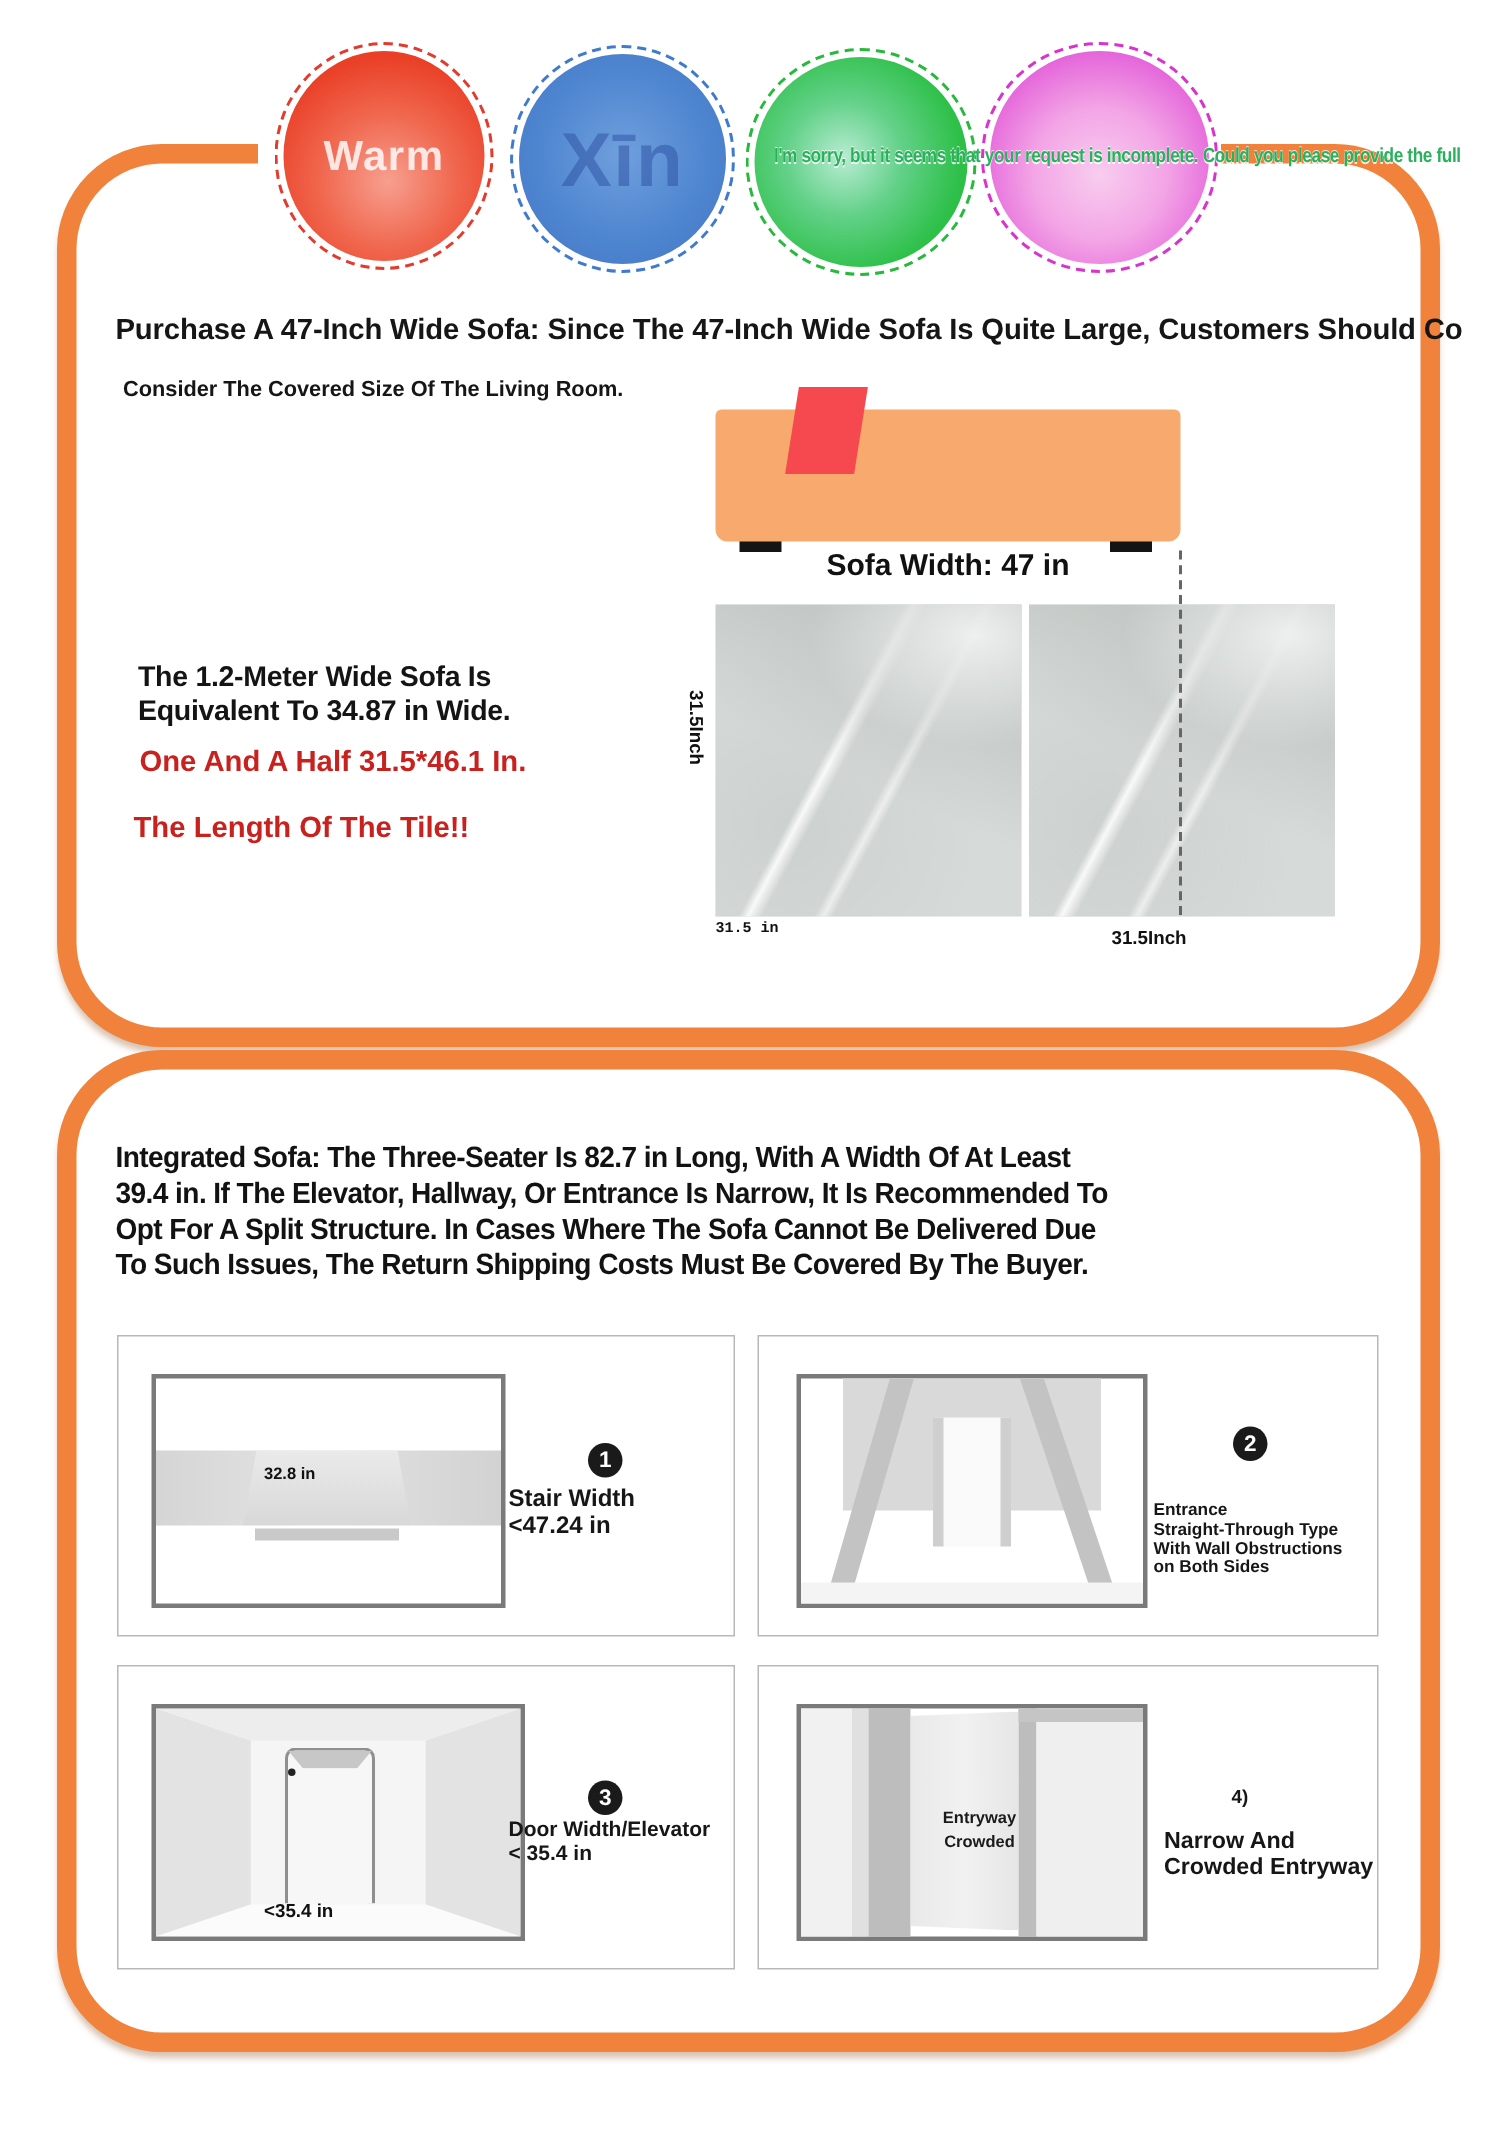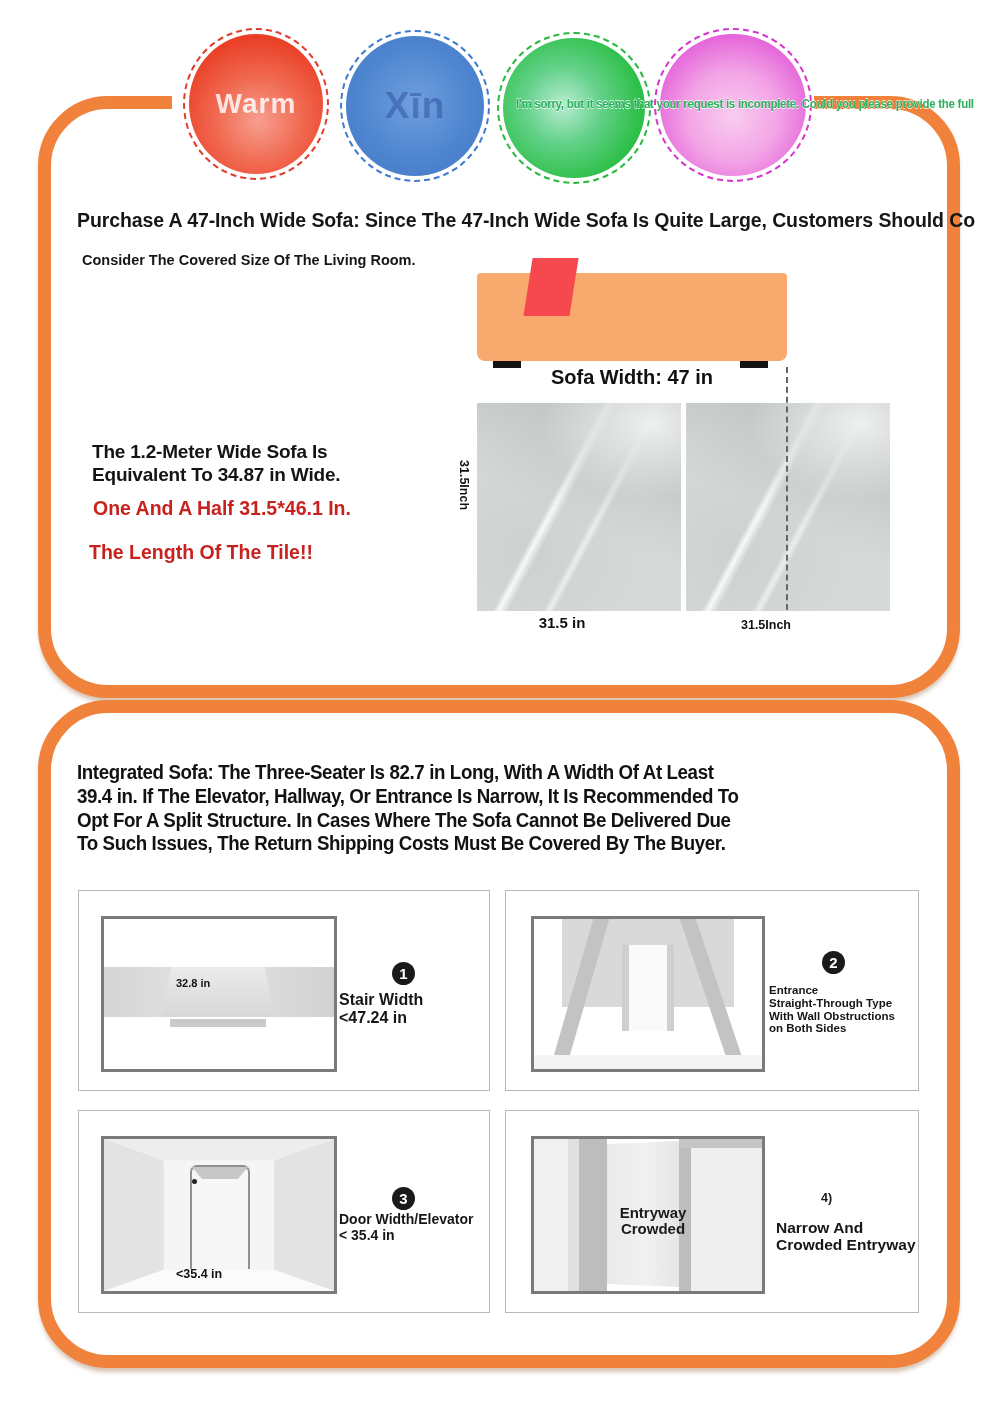--- a/index.html
+++ b/index.html
@@ -22,21 +22,21 @@
   .ring1{left:183px;top:28px;width:142px;height:148px;border-color:#E23B2E;}
   .fill1{background:radial-gradient(circle at 52% 62%,#F79F8F 0%,#F0684F 40%,#E94027 75%,#E23A20 100%);}
   .ring2{left:340px;top:30px;width:146px;height:148px;border-color:#3F7AD0;}
   .fill2{background:radial-gradient(circle at 50% 48%,#6F9FDD 0%,#4F86D0 55%,#4377C4 100%);}
   .ring3{left:497px;top:32px;width:150px;height:148px;border-color:#27B93C;}
   .fill3{background:radial-gradient(circle at 42% 48%,#B8ECD2 0%,#63D189 35%,#2FC04A 70%,#27B440 100%);}
   .ring4{left:654px;top:28px;width:154px;height:150px;border-color:#D833CC;}
   .fill4{background:radial-gradient(circle at 50% 58%,#F8CDEF 0%,#F3A5E6 40%,#E25BD8 80%,#D136C9 100%);}
   .blabel{position:absolute;inset:0;display:flex;align-items:center;justify-content:center;font-weight:700;}
   .blabel.warm{font-size:28px;color:rgba(255,255,255,.82);letter-spacing:1px;}
-  .blabel.xin{font-size:37px;color:rgba(43,77,160,.5);letter-spacing:1px;}
+  .blabel.xin{font-size:51px;color:rgba(43,77,160,.5);letter-spacing:1px;}
 
   .overlay-green{position:absolute;left:516px;top:96px;z-index:5;white-space:nowrap;
       font-size:13.5px;font-weight:700;color:#2BB05E;letter-spacing:-.3px;
       transform:scaleX(.85);transform-origin:0 0;
       text-shadow:0 1px 0 rgba(255,255,255,.85),0 -1px 0 rgba(255,255,255,.85);}
 
   
   .p1-title{left:77px;top:209px;font-size:19.5px;font-weight:700;color:#161616;
             white-space:nowrap;letter-spacing:-.1px;z-index:2;}
   .p1-subtitle{left:82px;top:252px;font-size:14.5px;font-weight:700;color:#161616;z-index:2;}
@@ -55,42 +55,42 @@
   .tile{top:403px;width:204px;height:208px;z-index:2;
     background:
       radial-gradient(ellipse 120% 80% at 85% 10%,rgba(240,242,241,.95) 0%,rgba(240,242,241,0) 45%),
       linear-gradient(205deg,rgba(165,172,169,.55) 4%,rgba(165,172,169,.3) 30%,rgba(165,172,169,0) 55%),
       linear-gradient(118deg,rgba(255,255,255,0) 40%,rgba(255,255,255,.85) 42%,rgba(255,255,255,0) 45%),
       linear-gradient(118deg,rgba(255,255,255,0) 56%,rgba(255,255,255,.6) 58%,rgba(255,255,255,0) 60%),
       radial-gradient(ellipse at 25% 72%,rgba(203,208,206,.85),rgba(203,208,206,0) 60%),
       #D6DAD8;}
   .tile-l{left:477px;} .tile-r{left:686px;}
   .tile-side{left:457px;top:460px;writing-mode:vertical-rl;font-size:12.5px;font-weight:700;color:#111;z-index:2;}
-  .tile-bl{left:477px;top:614px;width:170px;text-align:center;font-size:15px;font-weight:700;color:#111;z-index:2;}
+  .tile-bl{left:477px;top:614px;width:170px;font-size:10px;font-weight:700;color:#111;z-index:2;font-family:Liberation Mono, monospace;}
   .tile-br{left:686px;top:618px;width:160px;text-align:center;font-size:12.5px;font-weight:700;color:#111;z-index:2;}
 
   .note-black{left:92px;top:441px;font-size:19px;font-weight:700;color:#141414;
               line-height:22.5px;letter-spacing:-.2px;white-space:pre-line;z-index:2;}
   .note-red{font-size:19.5px;font-weight:700;color:#C8221F;white-space:nowrap;z-index:2;}
   .r1{left:93px;top:497px;} .r2{left:89px;top:541px;}
 
   
   .p2-para{left:77px;top:761px;font-size:19.5px;font-weight:700;color:#121212;
            line-height:23.8px;white-space:pre-line;letter-spacing:-.4px;
            transform:scaleX(.96);transform-origin:0 0;z-index:2;}
 
   .ibox{position:absolute;background:#fff;border:1px solid #B8B8B8;z-index:2;}
   .b1{left:78px;top:890px;width:410px;height:199px;}
   .b2{left:505px;top:890px;width:412px;height:199px;}
   .b3{left:78px;top:1110px;width:410px;height:201px;}
   .b4{left:505px;top:1110px;width:412px;height:201px;}
   .diag{position:absolute;border:3px solid #7A7A7A;background:#fff;box-sizing:content-box;}
   .d1{left:22px;top:25px;width:230px;height:150px;}
   .d2{left:25px;top:25px;width:228px;height:150px;}
-  .d3{left:22px;top:25px;width:230px;height:152px;background:#F5F5F5;}
+  .d3{left:22px;top:25px;width:230px;height:152px;background:#F5F5F5;padding-left:13px;}
   .d4{left:25px;top:25px;width:228px;height:152px;}
   .diag > div{position:absolute;}
 
   
   .band{left:0;top:48px;width:100%;height:50px;
         background:linear-gradient(90deg,#D5D5D5 0%,#DDDDDD 25%,#E2E2E2 50%,#DADADA 75%,#D2D2D2 100%);}
   .band-light{left:58px;top:48px;width:112px;height:50px;
         background:linear-gradient(180deg,#EAEAEA,#D8D8D8);
         clip-path:polygon(8% 0,92% 0,100% 100%,0 100%);}
   .step{left:66px;top:100px;width:96px;height:8px;background:#C9C9C9;}
@@ -102,21 +102,21 @@
   .cap1{left:260px;top:100px;font-size:16px;line-height:17.5px;}
 
   
   .bw{left:28px;top:0;width:172px;height:88px;background:#D9D9D9;}
   .open{left:88px;top:26px;width:52px;height:86px;background:#FAFAFA;box-sizing:border-box;
         border-left:7px solid #CFCFCF;border-right:7px solid #CFCFCF;}
   .stripL{inset:0;clip-path:polygon(26% 0,33% 0,14% 100%,7% 100%);background:#C3C3C3;}
   .stripR{inset:0;clip-path:polygon(64% 0,71% 0,93% 100%,86% 100%);background:#C3C3C3;}
   .floorW{left:0;bottom:0;width:100%;height:14px;background:#F4F4F4;}
   .bpos2{left:316px;top:60px;}
-  .cap2{left:263px;top:93px;font-size:11.5px;line-height:12.8px;}
+  .cap2{left:263px;top:110px;font-size:11.5px;line-height:12.8px;}
 
   
   .wallL{inset:0;clip-path:polygon(0 0,26% 14%,26% 86%,0 100%);background:#E3E3E3;}
   .wallR{inset:0;clip-path:polygon(74% 14%,100% 0,100% 100%,74% 86%);background:#E3E3E3;}
   .ceil{inset:0;clip-path:polygon(0 0,100% 0,74% 14%,26% 14%);background:#EDEDED;}
   .floor{inset:0;clip-path:polygon(26% 86%,74% 86%,100% 100%,0 100%);background:#FBFBFB;}
   .door{left:86px;top:26px;width:56px;height:102px;border:2px solid #8F8F8F;border-bottom:none;
         background:#F7F7F7;border-radius:7px 7px 0 0;}
   .door-header{left:0;top:0;width:100%;height:12px;background:#C7C7C7;
         clip-path:polygon(0 0,100% 0,82% 100%,18% 100%);}
@@ -128,21 +128,21 @@
   
   .slabL{left:0;top:0;width:34px;height:100%;background:#F1F1F1;}
   .slabLs{left:34px;top:0;width:11px;height:100%;background:#E0E0E0;}
   .gapD1{left:45px;top:0;width:28px;height:100%;background:#BDBDBD;}
   .slabM{left:73px;top:2px;width:72px;height:146px;
          background:linear-gradient(90deg,#E9E9E9,#F1F1F1 50%,#E6E6E6);
          clip-path:polygon(0 2%,100% 0,100% 100%,0 98%);}
   .gapD2{left:145px;top:0;width:12px;height:100%;background:#BDBDBD;}
   .slabR{left:157px;top:0;width:71px;height:100%;background:#EFEFEF;}
   .topStrip{left:145px;top:0;width:83px;height:9px;background:#C5C5C5;}
-  .dtext4{left:73px;top:66px;width:92px;text-align:center;font-size:15px;font-weight:700;
+  .dtext4{left:73px;top:66px;width:92px;text-align:center;font-size:11px;font-weight:700;
           line-height:15.5px;white-space:pre-line;color:#1a1a1a;}
   .badge-plain{position:absolute;font-size:12.5px;font-weight:700;color:#161616;z-index:3;}
   .bpos4{left:315px;top:80px;}
   .cap4{left:270px;top:97px;font-size:15.5px;line-height:16.5px;margin-top:12px;}
 </style>
 </head>
 <body>
 
 <div class="page">
 

